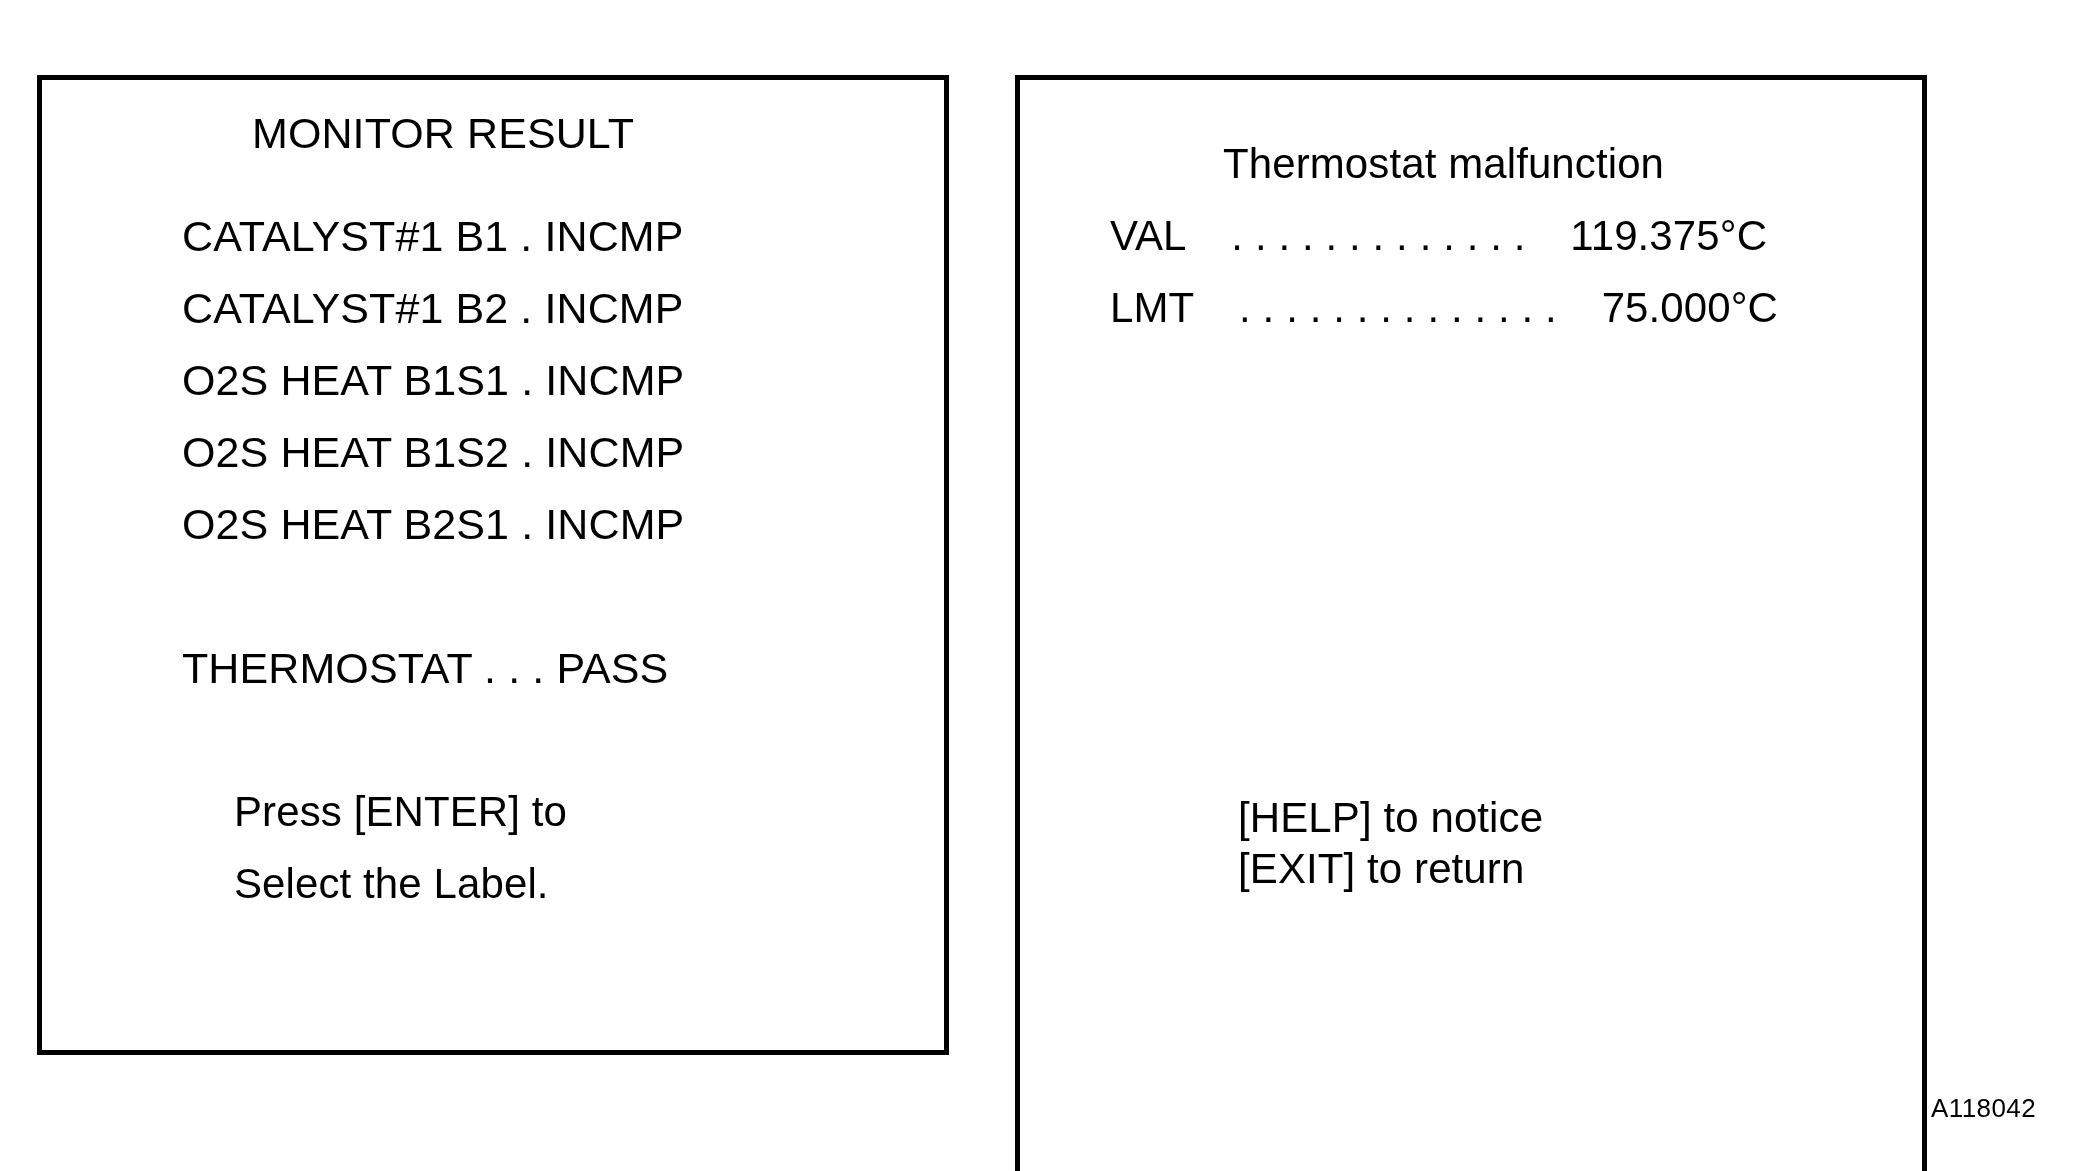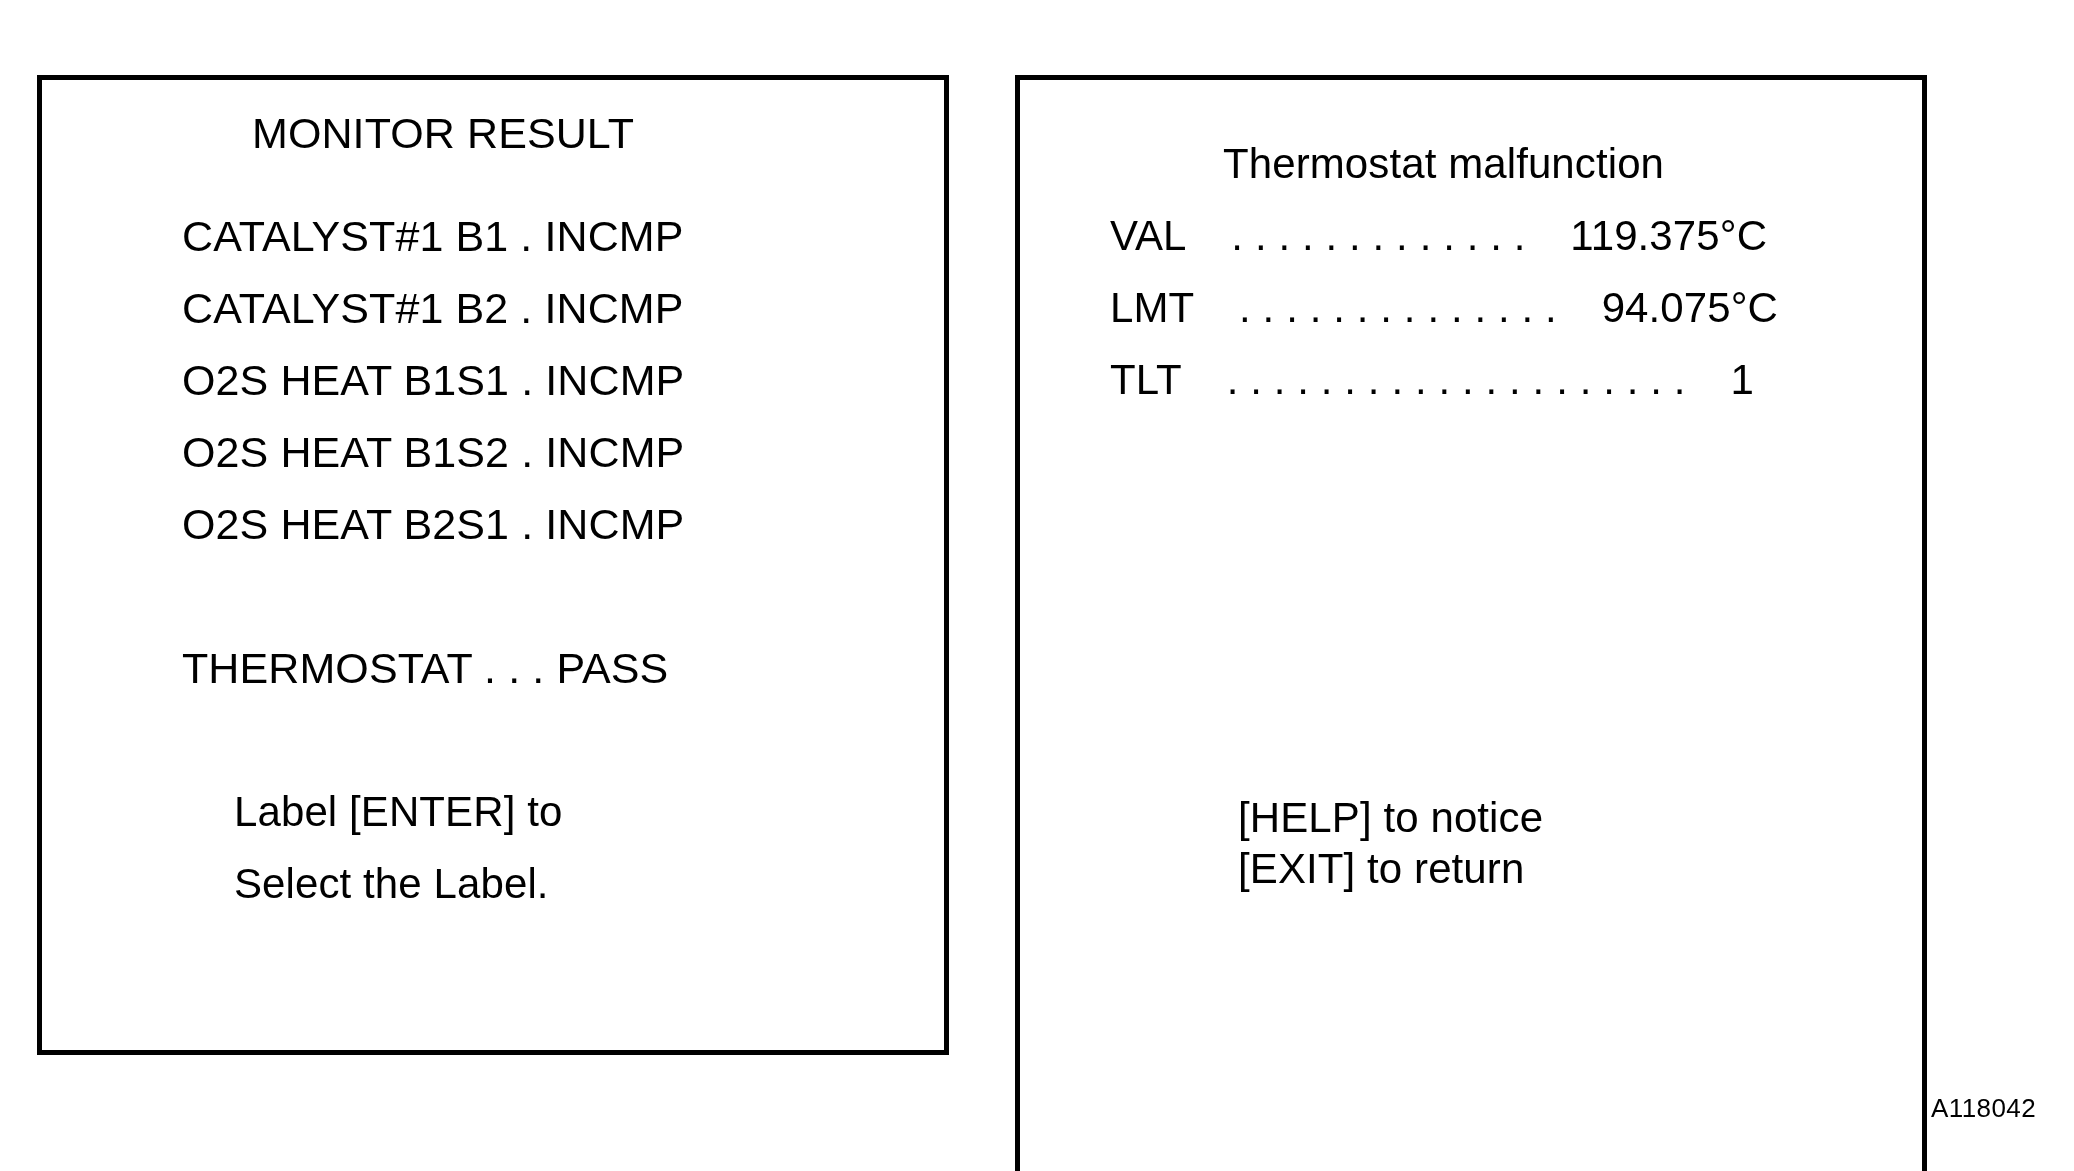--- a/index.html
+++ b/index.html
@@ -138,49 +138,44 @@
 
     <div class="lcd-line mr-item mr-item-2">O2S HEAT B1S1 . INCMP</div>
 
     <div class="lcd-line mr-item mr-item-3">O2S HEAT B1S2 . INCMP</div>
 
     <div class="lcd-line mr-item mr-item-4">O2S HEAT B2S1 . INCMP</div>
 
 
     <div class="lcd-line mr-item mr-item-6">THERMOSTAT . . . PASS</div>
 
-    <div class="lcd-line mr-hint mr-hint-0">Label [ENTER] to</div>
+    <div class="lcd-line mr-hint mr-hint-0">Press [ENTER] to</div>
 
     <div class="lcd-line mr-hint mr-hint-1">Select the Label.</div>
 
   </div>
 </div>
 
 <div class="screen-panel" id="panel-thermostat-detail">
   <div class="panel-inner">
 
     <div class="lcd-line td-title">Thermostat malfunction</div>
 
     <div class="lcd-line td-row td-row-0 td-row-flex">
       <span class="td-label">VAL</span>
       <span class="td-dots"> . . . . . . . . . . . . . </span>
       <span class="td-value">119.375°C</span>
     </div>
 
     <div class="lcd-line td-row td-row-1 td-row-flex">
       <span class="td-label">LMT</span>
       <span class="td-dots"> . . . . . . . . . . . . . . </span>
-      <span class="td-value">94.075°C</span>
+      <span class="td-value">75.000°C</span>
     </div>
 
-    <div class="lcd-line td-row td-row-2 td-row-flex">
-      <span class="td-label">TLT</span>
-      <span class="td-dots"> . . . . . . . . . . . . . . . . . . . . </span>
-      <span class="td-value">1</span>
-    </div>
 
     <div class="lcd-line td-foot td-foot-0">[HELP] to notice</div>
 
     <div class="lcd-line td-foot td-foot-1">[EXIT] to return</div>
 
   </div>
 </div>
 
 <div id="figure-reference-code">A118042</div>
 

